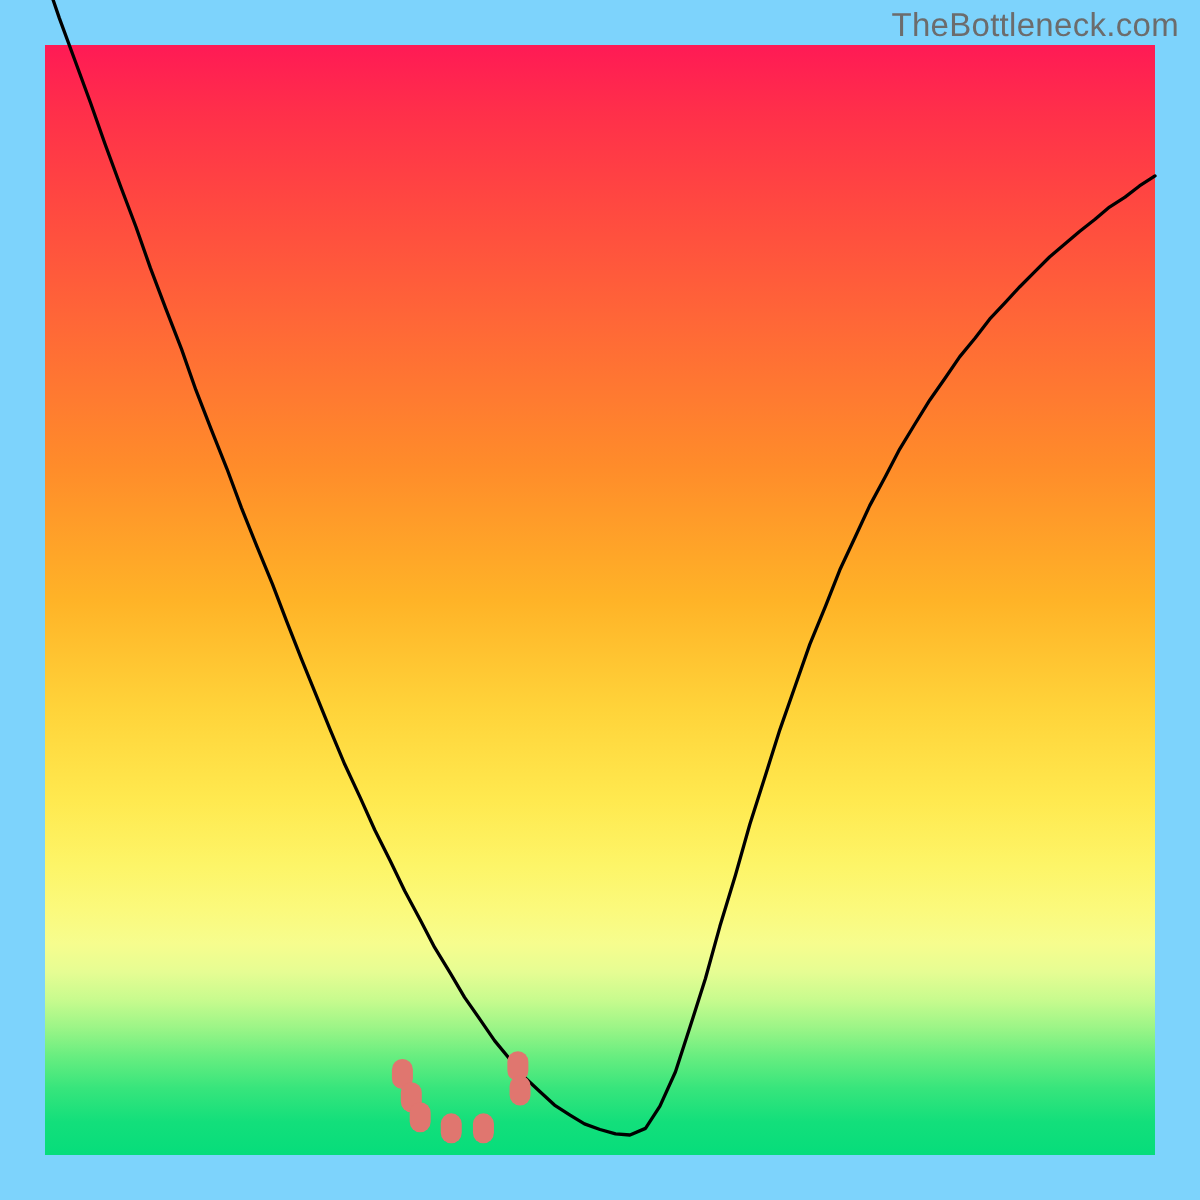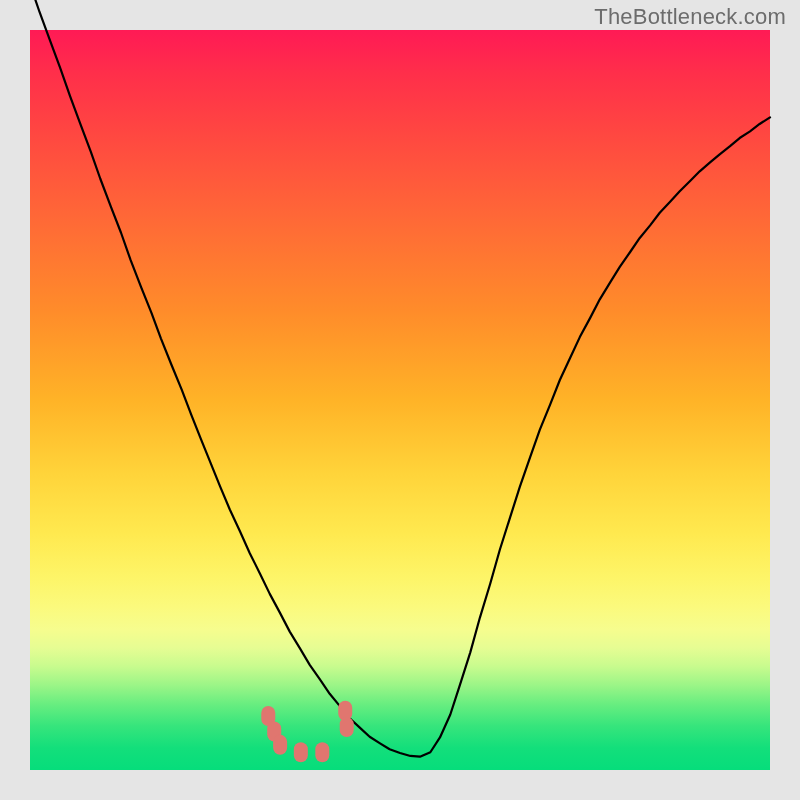--- a/index.html
+++ b/index.html
@@ -10,21 +10,21 @@
     background: #000;
     overflow: hidden;
     font-family: Arial, Helvetica, sans-serif;
   }
   .frame {
     position: absolute;
     left: 0;
     top: 0;
     width: 800px;
     height: 800px;
-    background: #e5e5e5;
+    background: #7dd3fc;
   }
   .plot {
     position: absolute;
     left: 30px;
     top: 30px;
     width: 740px;
     height: 740px;
     background: linear-gradient(
       to bottom,
       #ff1a55 0%,

